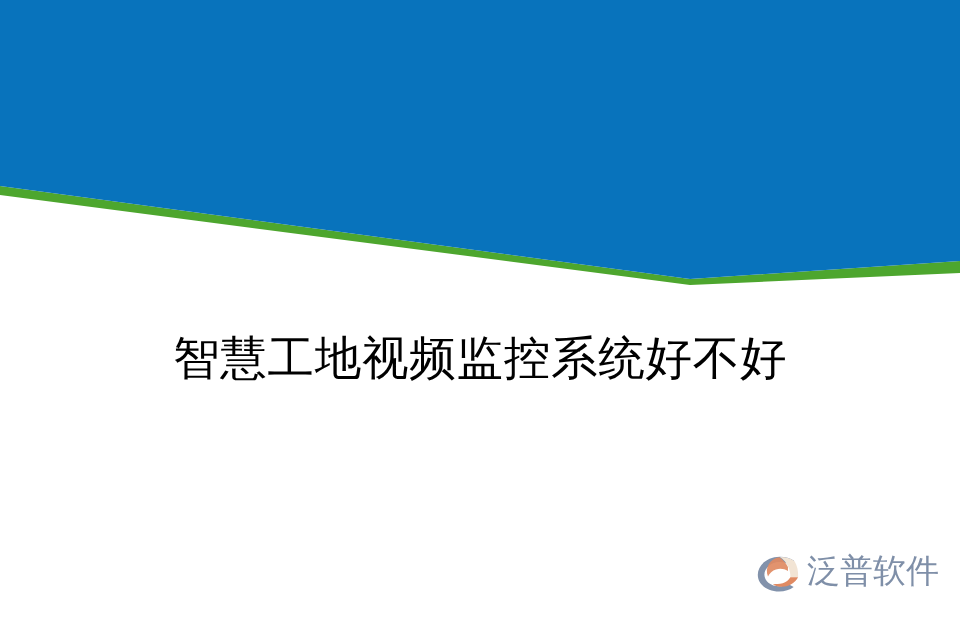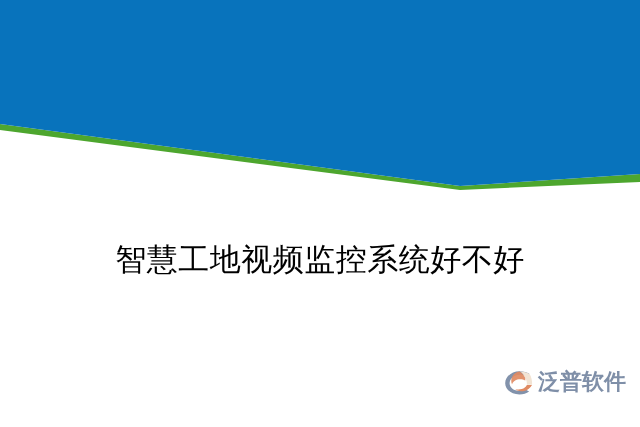--- a/index.html
+++ b/index.html
@@ -32,21 +32,21 @@
   #banner svg {
     display: block;
     width: 640px;
     height: 200px;
   }
 
   
   #title {
     position: absolute;
     left: 0;
-    top: 239px;
+    top: 218px;
     width: 640px;
     text-align: center;
     font-family: "Liberation Serif", "DejaVu Serif", serif;
     font-size: 31px;
     line-height: 42px;
     letter-spacing: 0.5px;
     color: #000000;
     white-space: nowrap;
   }
 
@@ -73,21 +73,21 @@
   }
   #logo-mark svg {
     display: block;
     width: 33px;
     height: 27px;
   }
   #logo-name {
     font-family: "DejaVu Sans", "Liberation Sans", sans-serif;
     font-size: 22px;
     line-height: 26px;
-    font-weight: 700;
+    font-weight: 400;
     color: #7f8fa8;
     margin-left: 2px;
     white-space: nowrap;
   }
   #logo-url {
     position: absolute;
     left: 2px;
     top: 30px;
     font-family: "Liberation Serif", "DejaVu Serif", serif;
     font-size: 15px;

